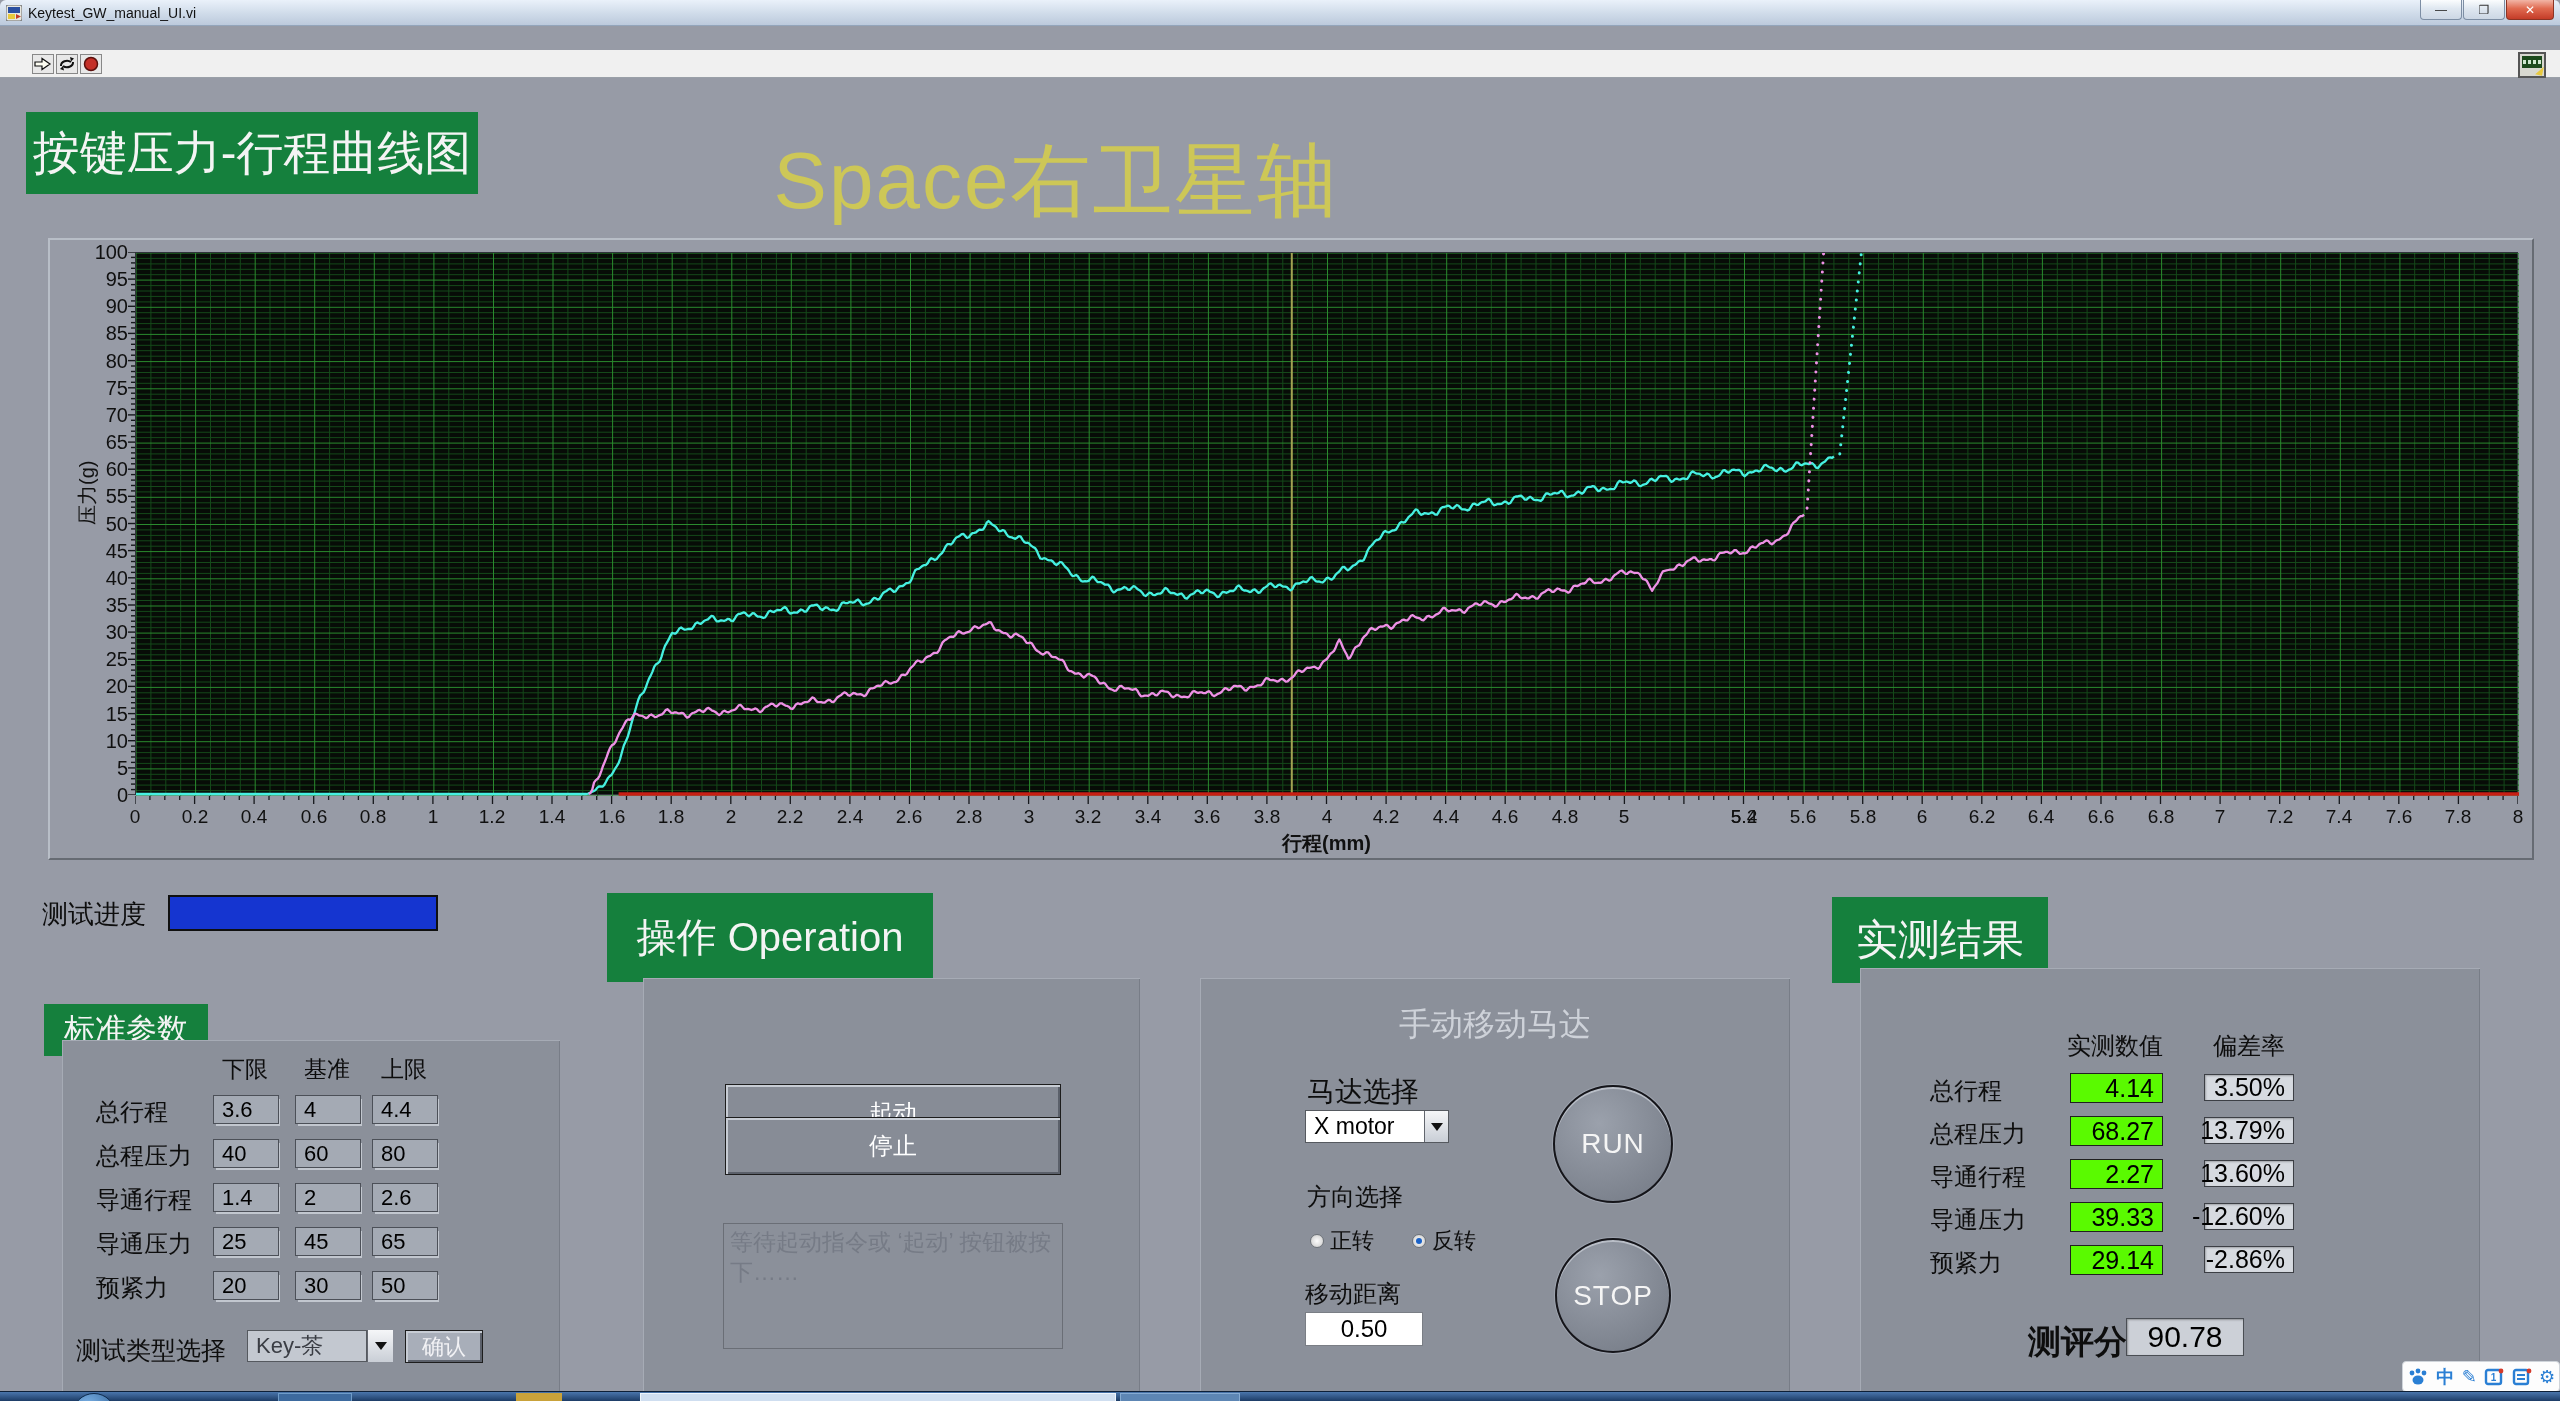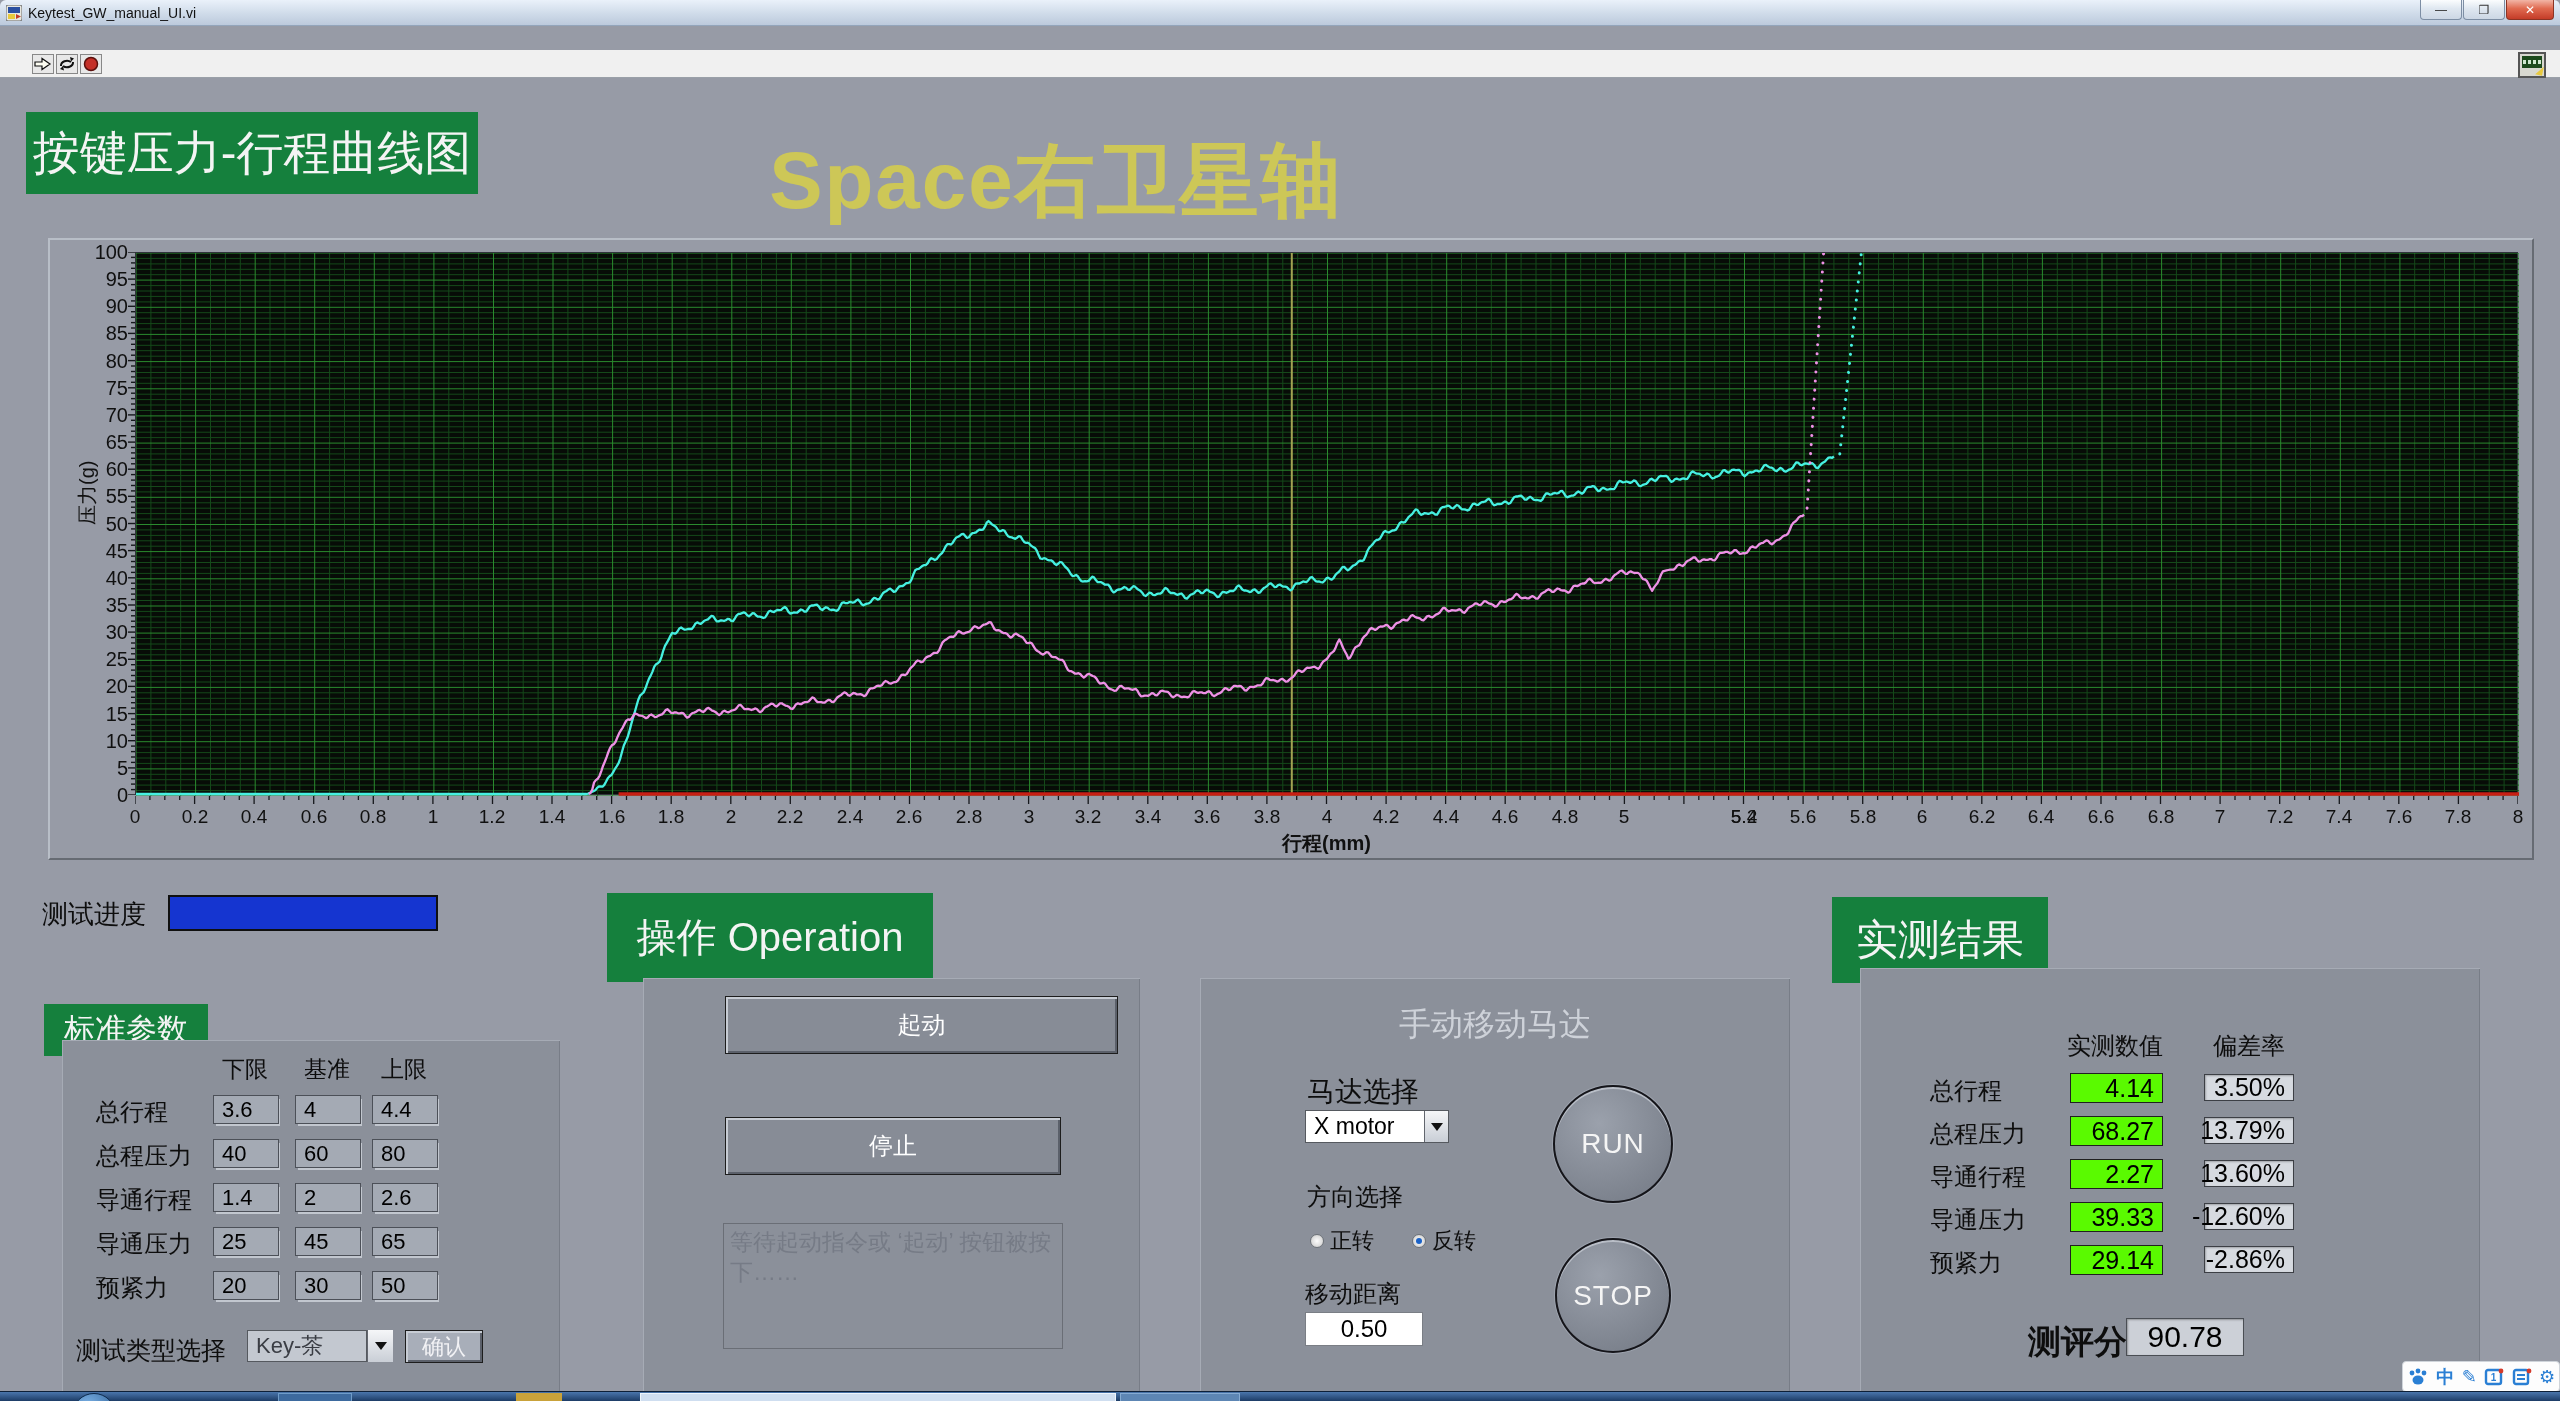--- a/index.html
+++ b/index.html
@@ -28,21 +28,21 @@
   .vi-ico { position:absolute; right:14px; top:2px; width:28px; height:26px; border:2px solid #555; background:#d8d8d0; }
   .vi-ico .scr { position:absolute; left:2px; top:2px; right:2px; height:12px; background:#1c4a1c; }
   .vi-ico .wave { position:absolute; left:3px; top:6px; width:18px; height:4px;
     background:repeating-linear-gradient(90deg,#cfe8cf 0 3px,transparent 3px 5px); }
   .vi-ico .cur { position:absolute; right:1px; bottom:1px; width:0; height:0;
     border-left:7px solid transparent; border-bottom:9px solid #e8c93e; transform:rotate(12deg); }
 
   
   .blackbox { position:absolute; background:#15803d; color:#f4f4f4; display:flex; align-items:center; justify-content:center; }
   .main-title { position:absolute; left:0; top:128px; width:2112px; text-align:center;
-    font-size:80px; font-weight:bold; color:#cdc757; letter-spacing:2px; }
+    font-size:80px; font-weight:normal; color:#cdc757; letter-spacing:2px; }
   .logo { position:absolute; left:2302px; top:146px; width:200px; height:115px; color:#7b818c; text-align:center; }
   .logo .cn { font-size:26px; letter-spacing:5px; margin-top:2px; }
   .logo .en { font-size:12px; letter-spacing:3px; border-top:1px solid #7b818c; display:inline-block; padding-top:1px; }
   .logo sup { font-size:14px; }
 
   
   .chart { position:absolute; left:48px; top:238px; width:2486px; height:622px;
     border-top:2px solid #b8bec7; border-left:2px solid #b8bec7; border-right:2px solid #666b73; border-bottom:2px solid #666b73; background:#979ba6; }
   .plot { position:absolute; left:85px; top:12px; width:2383px; height:543px; background:#070c07; border:1px solid #30343b; }
   .plot svg { position:absolute; left:0; top:0; }
@@ -782,21 +782,21 @@
   <div class="label" style="left:76px; top:1334px; font-size:25px;">测试类型选择</div>
   <div style="position:absolute; left:247px; top:1330px; width:120px; height:32px; background:#c3c8d0; border:1px solid #55595f;
               display:flex; align-items:center; padding-left:8px; font-size:22px; color:#3a3d44;">
     <span>Key-茶</span>
   </div>
   <div style="position:absolute; left:367px; top:1330px; width:26px; height:32px;" class="dd-arrow"></div>
   <div class="lv-btn" style="left:405px; top:1330px; width:78px; height:33px; font-size:22px; background:#a8aeb9; color:#f2f2f5;">确认</div>
 
   <div class="blackbox" style="left:607px; top:893px; width:326px; height:89px; font-size:40px;">操作 Operation</div>
   <div class="panel" style="left:643px; top:978px; width:497px; height:414px;"></div>
-  <div class="lv-btn" style="left:725px; top:996px; width:393px; height:58px;">起动</div>
+  <div class="lv-btn" style="left:725px; top:1084px; width:336px; height:58px;">起动</div>
   <div class="lv-btn" style="left:725px; top:1117px; width:336px; height:58px;">停止</div>
   <div style="position:absolute; left:723px; top:1223px; width:340px; height:126px; border:1px solid #6a6e76;
               color:#767b86; font-size:23px; padding:4px 6px; line-height:1.3;">等待起动指令或 ‘起动’ 按钮被按下……</div>
 
   <div class="panel" style="left:1200px; top:978px; width:590px; height:414px;"></div>
   <div class="label" style="left:1200px; top:1003px; width:590px; text-align:center; font-size:32px; color:#ced2d9;">手动移动马达</div>
   <div class="label" style="left:1307px; top:1073px; font-size:28px;">马达选择</div>
   <div style="position:absolute; left:1305px; top:1110px; width:144px; height:33px; background:#fff; border:1px solid #55595f;
               display:flex; align-items:center; font-size:23px; color:#000;">
     <span style="flex:1; padding-left:8px;">X motor</span>

